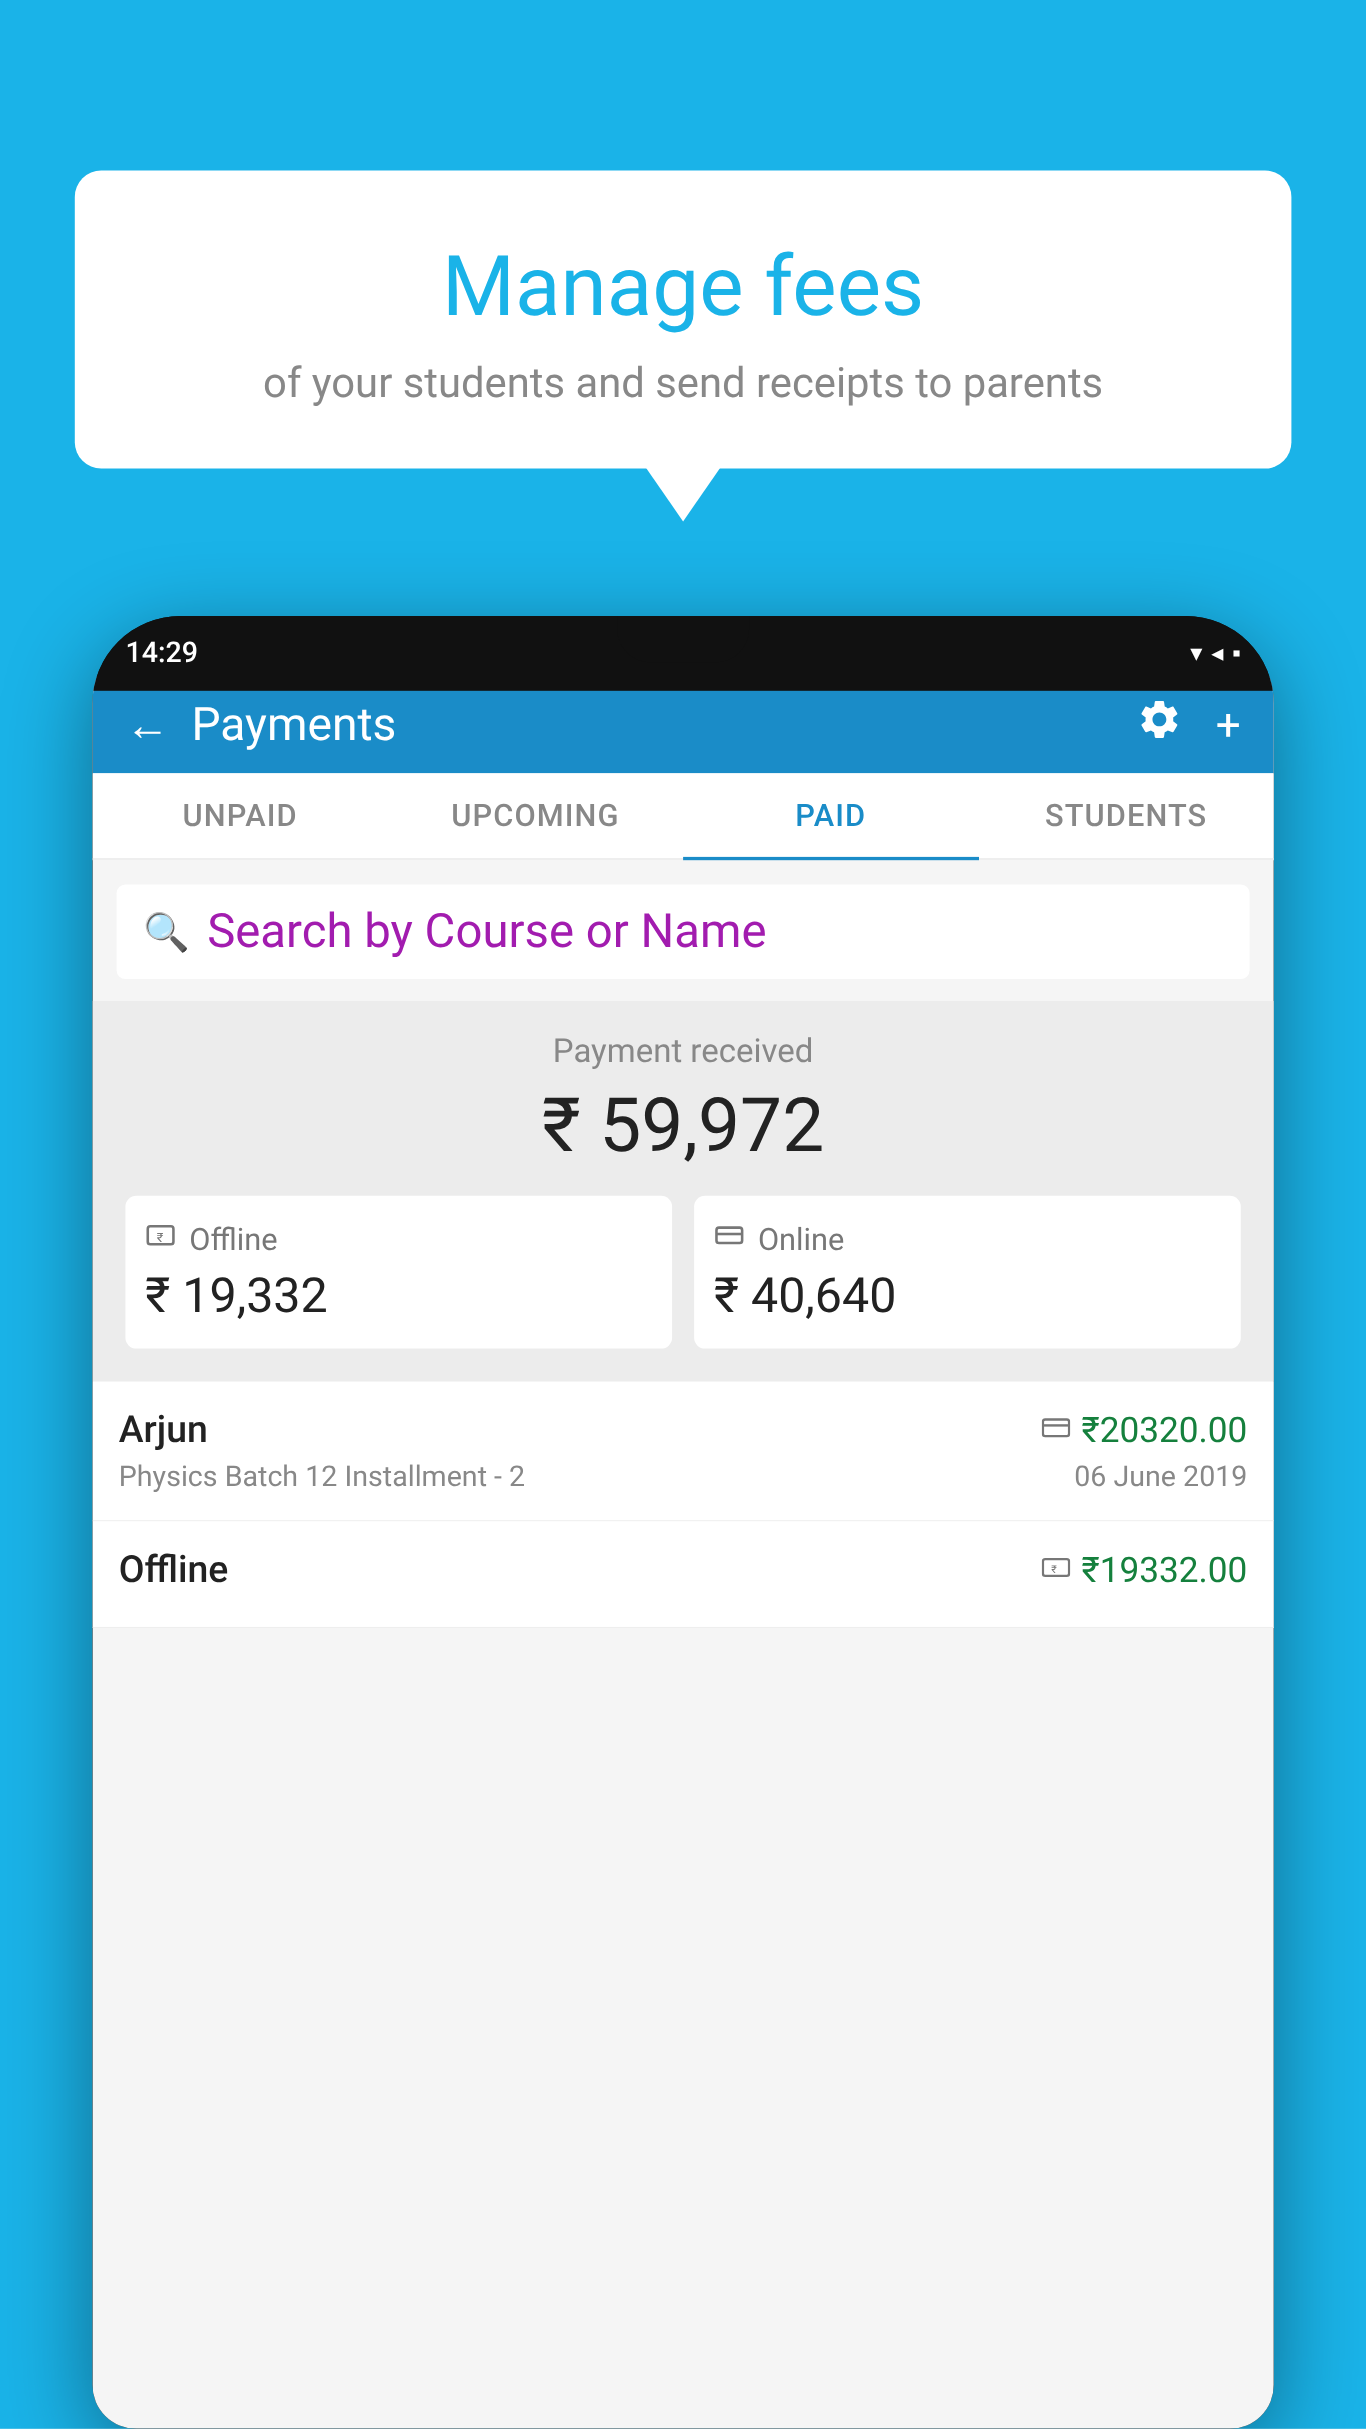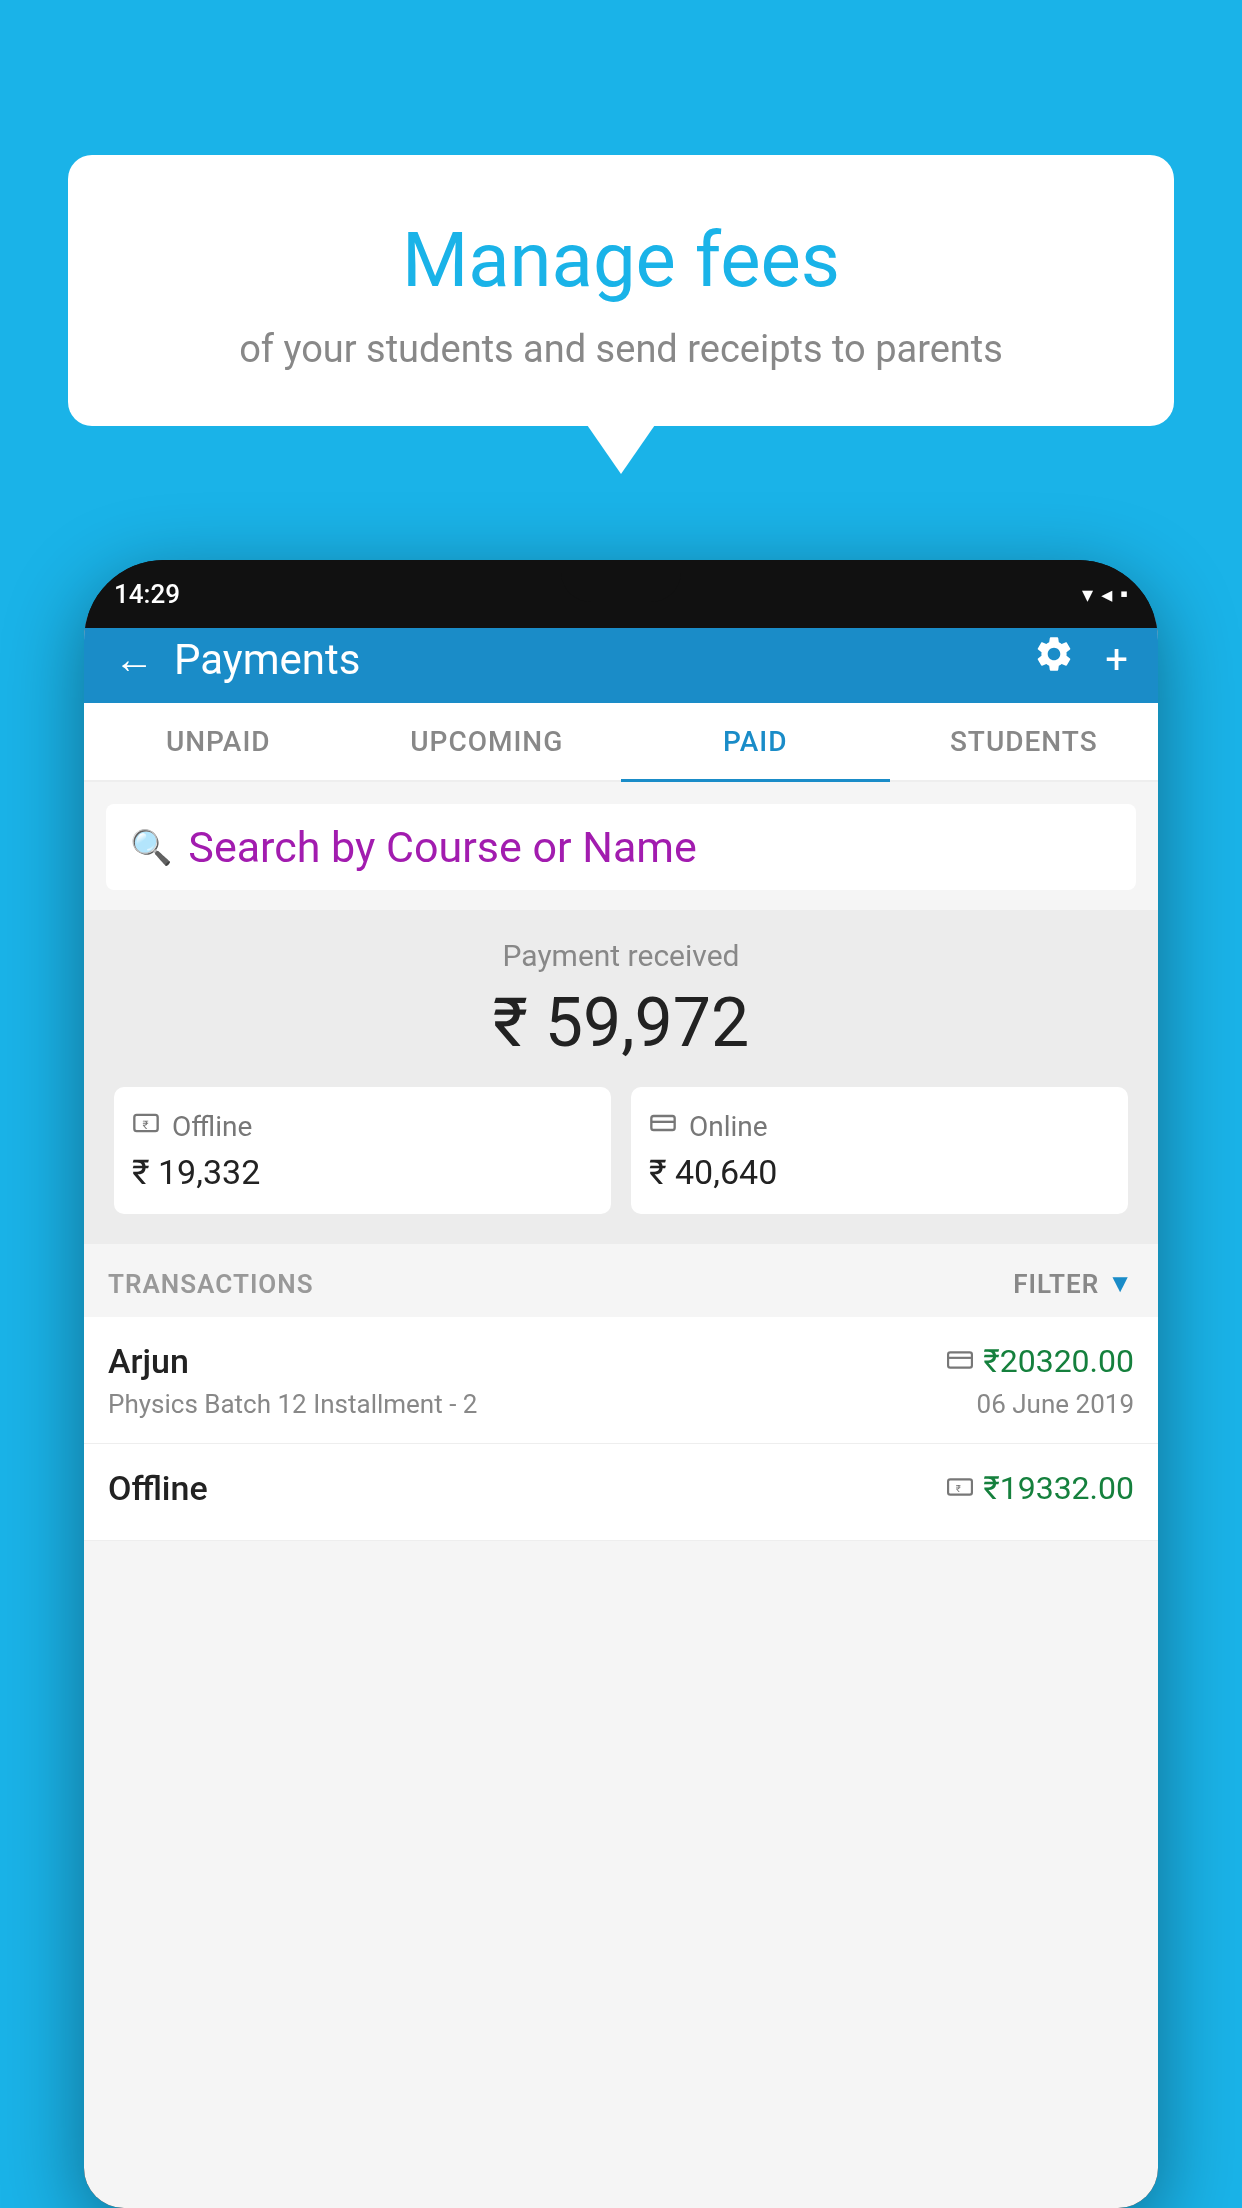--- a/index.html
+++ b/index.html
@@ -247,21 +247,21 @@
       color: #777;
       font-size: 28px;
     }
 
     .payment-card-icon {
       font-size: 28px;
       color: #777;
     }
 
     .payment-card-amount {
-      font-size: 34px;
+      font-size: 44px;
       color: #222;
       font-weight: 400;
     }
 
     
     .transactions-header {
       display: flex;
       align-items: center;
       justify-content: space-between;
       padding: 24px 24px 18px;
@@ -426,27 +426,20 @@
                 <rect x="2" y="10" width="20" height="2" fill="#777"></rect>
               </svg>
             </span>
             <span>Online</span>
           </div>
           <div class="payment-card-amount">₹ 40,640</div>
         </div>
       </div>
     </div>
 
-    <div class="transactions-header">
-      <span class="transactions-label">TRANSACTIONS</span>
-      <div class="filter-btn">
-        <span>FILTER</span>
-        <span class="filter-icon">▼</span>
-      </div>
-    </div>
 
     <div class="transaction-item">
       <div class="transaction-row1">
         <span class="transaction-name">Arjun</span>
         <div class="transaction-amount-wrap">
           <span class="transaction-amount-icon">
             <svg width="26" height="20" viewBox="0 0 24 16" fill="none">
               <rect x="1" y="1" width="22" height="14" rx="2" stroke="#777" stroke-width="2" fill="none"></rect>
               <rect x="1" y="5" width="22" height="2" fill="#777"></rect>
             </svg>

